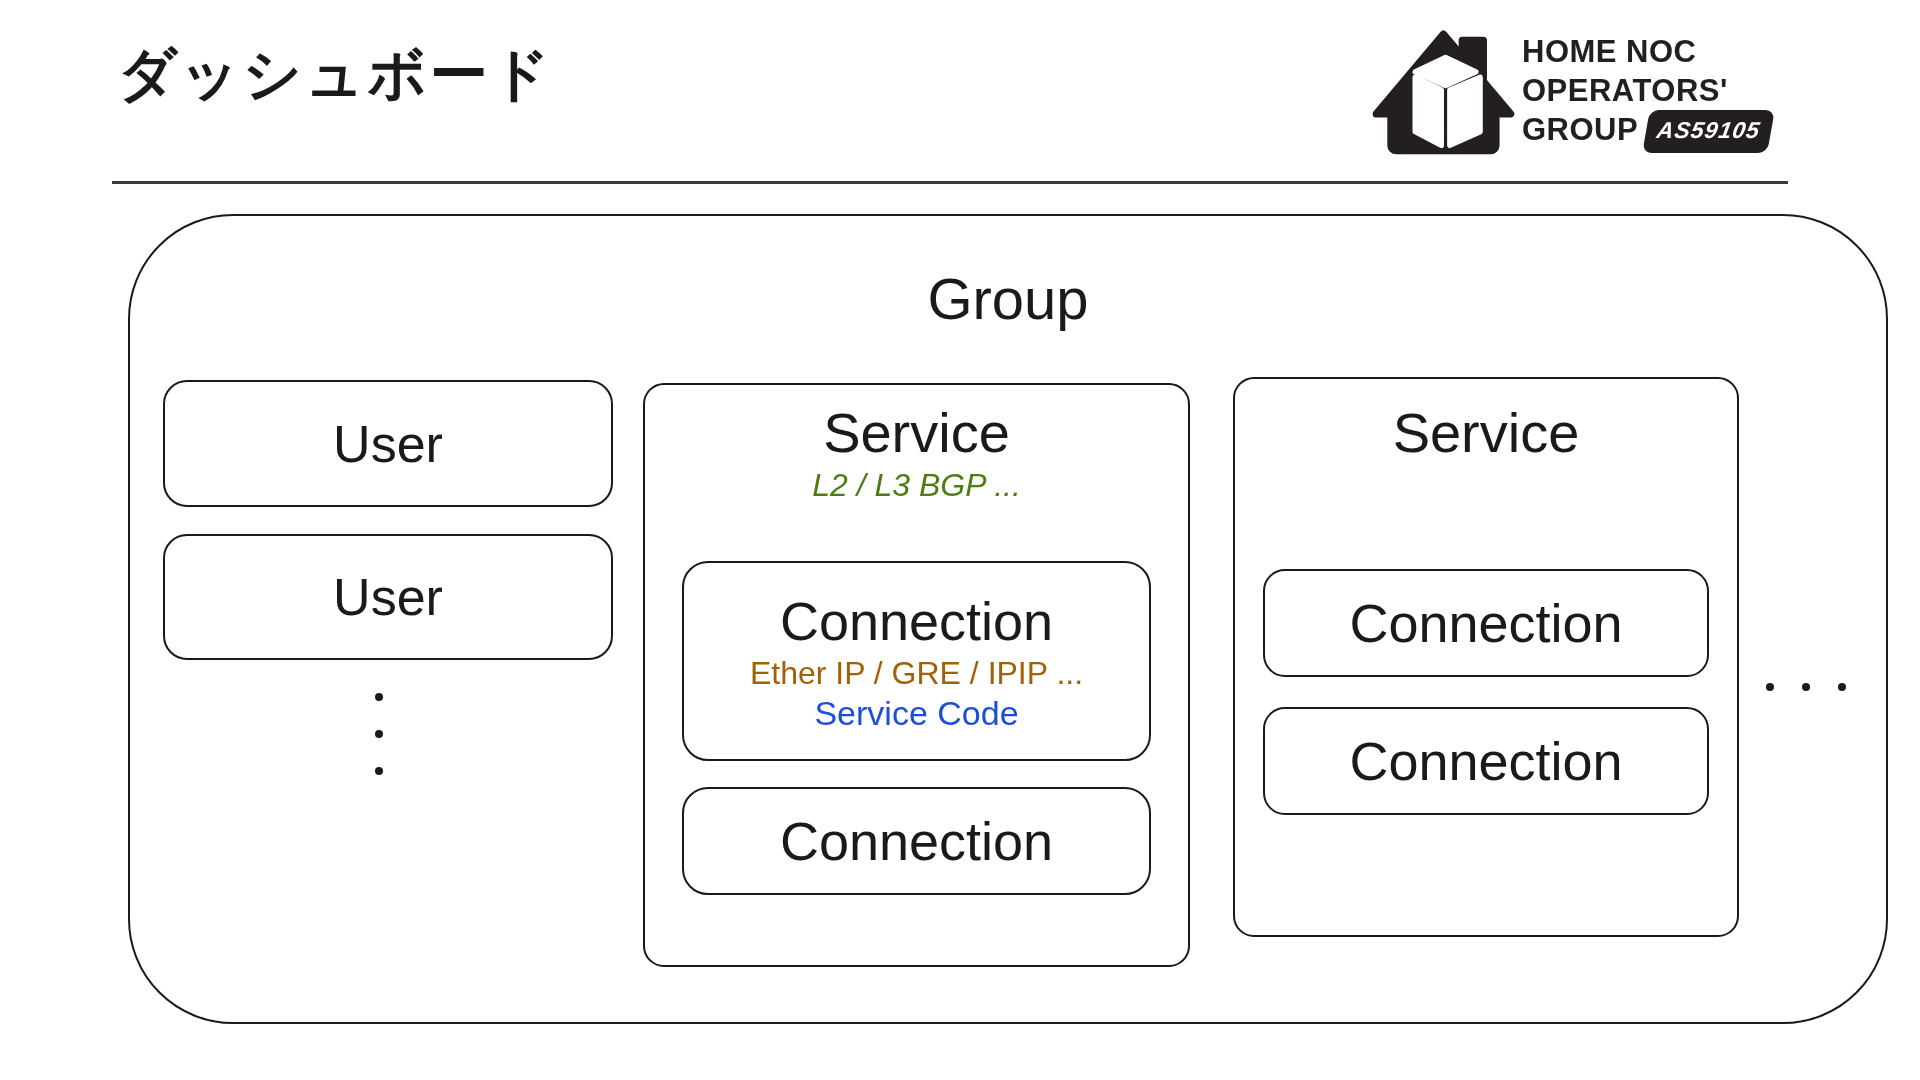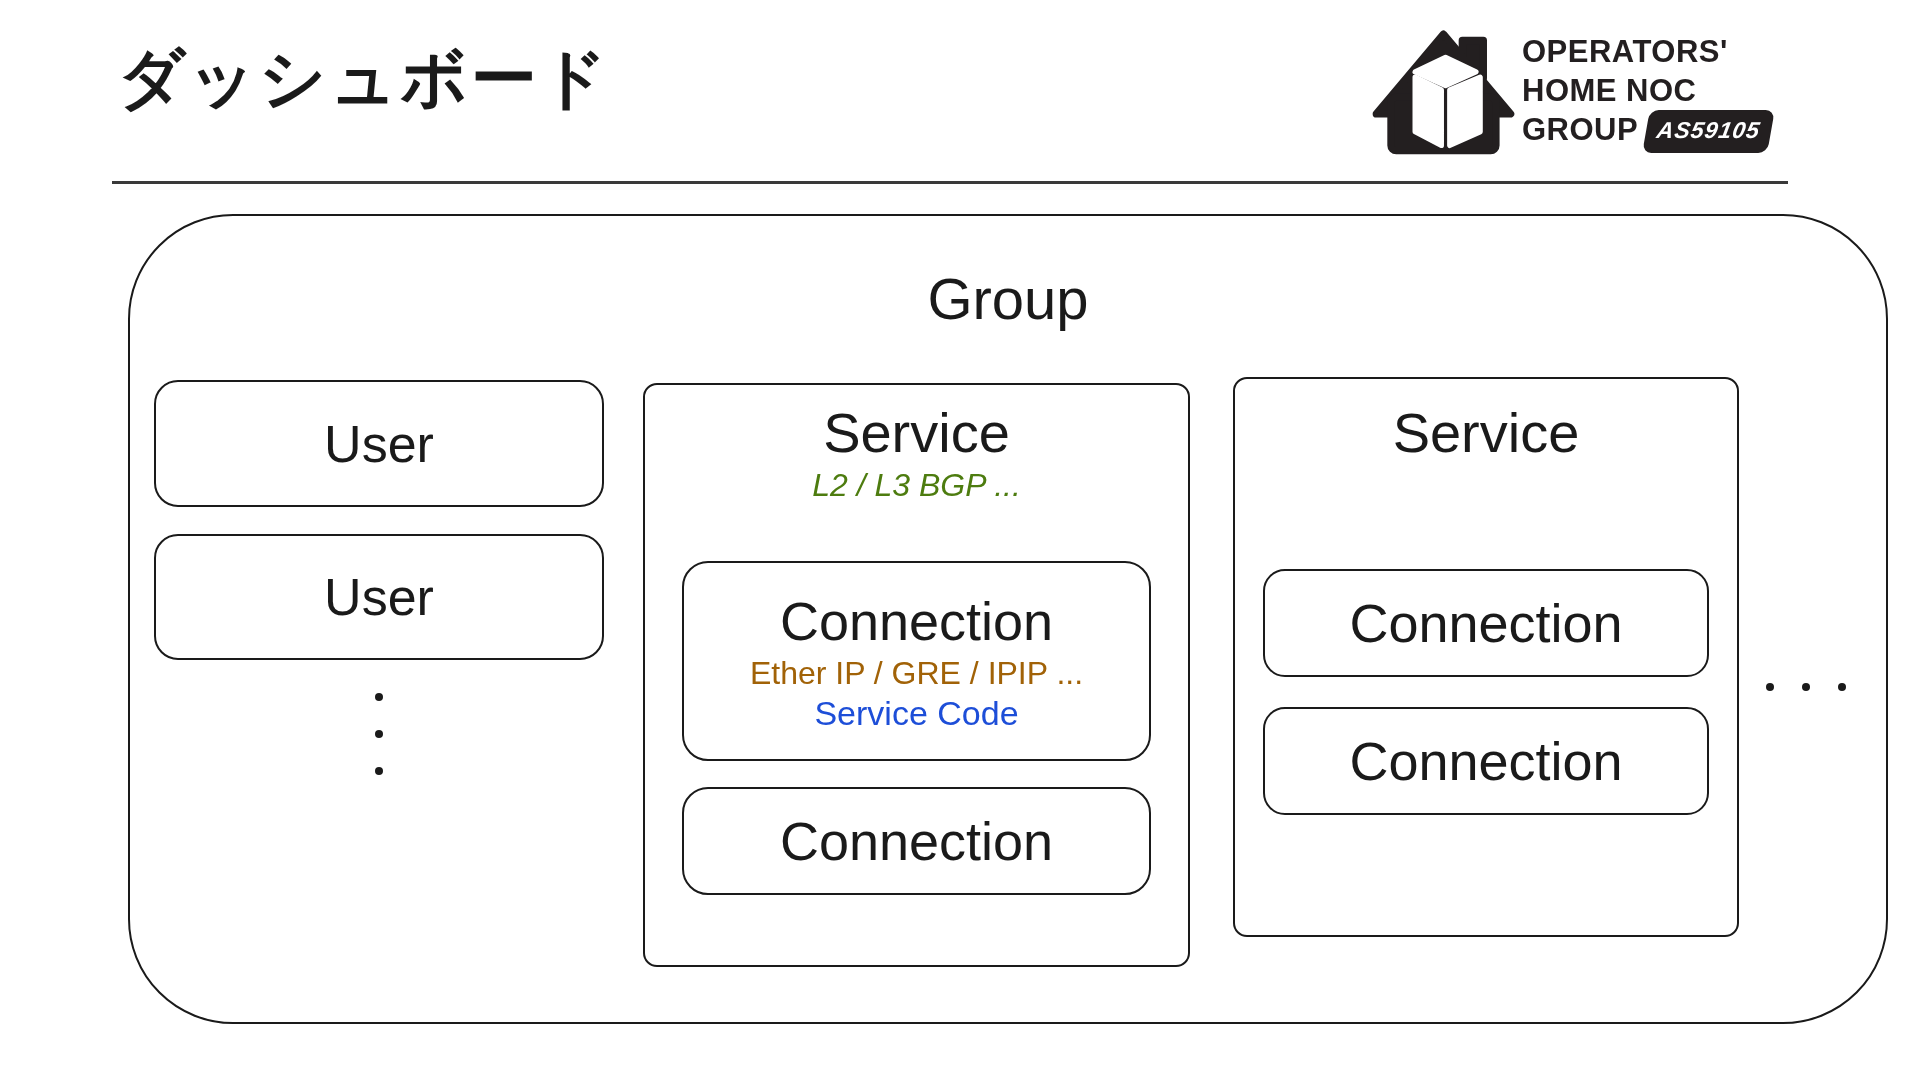--- a/index.html
+++ b/index.html
@@ -5,21 +5,21 @@
   * { margin:0; padding:0; box-sizing:border-box; }
   html,body { background:#ffffff; }
   .canvas {
     position:relative; width:1920px; height:1080px; background:#ffffff;
     font-family:"Liberation Sans", sans-serif; color:#1a1a1a; overflow:hidden;
   }
 
   
   .page-title {
     position:absolute; left:118px; top:42px;
-    font-size:66px; font-weight:900; letter-spacing:3px; color:#1a1a1a;
+    font-size:58px; font-weight:900; letter-spacing:3px; color:#1a1a1a;
     line-height:1.1; white-space:nowrap;text-align:right;
   }
   .title-rule {
     position:absolute; left:112px; top:181px; width:1676px; height:2.5px;
     background:#3a3a3a;
   }
 
   
   .logo { position:absolute; left:1372px; top:20px; width:430px; height:140px; }
   .logo svg { position:absolute; left:0; top:10px; }
@@ -39,42 +39,42 @@
   .group-box {
     position:absolute; left:128px; top:214px; width:1760px; height:810px;
     border:2.5px solid #1a1a1a; border-radius:105px; background:#ffffff;
   }
   .group-label {
     position:absolute; left:0; top:50px; width:100%;
     text-align:center; font-size:58px; line-height:66px; color:#1a1a1a;
   }
 
   .user-box {
-    position:absolute; left:24px; width:450px; height:127px;
+    position:absolute; left:33px; width:450px; height:127px;
     border:2.5px solid #1a1a1a; border-radius:24px; background:#fff;
     display:flex; align-items:center; justify-content:center;
     font-size:52px; color:#1a1a1a;
   }
   .user-1 { top:164px; }
   .user-2 { top:318px; height:126px; }
 
   .v-ellipsis {
     position:absolute; left:245px; top:477px;
     display:flex; flex-direction:column; gap:29px;
   }
   .v-ellipsis i, .h-ellipsis i {
     display:block; width:8px; height:8px; border-radius:50%; background:#1a1a1a;
   }
   .h-ellipsis {
     position:absolute; left:1636px; top:467px;
     display:flex; flex-direction:row; gap:28px;
   }
 
   .service-box {
-    position:absolute; border:2.5px solid #1a1a1a; border-radius:14px;
+    position:absolute; border:2.5px solid #1a1a1a; border-radius:21px;
     background:#fff; text-align:center;
   }
   .service-1 { left:513px; top:167px; width:547px; height:584px; }
   .service-2 { left:1103px; top:161px; width:506px; height:560px; }
   .service-title { margin-top:16px; font-size:56px; line-height:64px; color:#1a1a1a; }
   .service-2 .service-title { margin-top:22px; }
   .service-sub { font-size:32px; line-height:40px; color:#4d7c0f;font-style:italic; }
 
   .conn-box {
     position:absolute; border:2.5px solid #1a1a1a; border-radius:26px; background:#fff;
@@ -104,22 +104,22 @@
         <polygon points="4,80 68,4 132,80"></polygon>
         <rect x="18" y="64" width="100" height="51" rx="5"></rect>
       </g>
       <g fill="#ffffff" stroke="#ffffff" stroke-width="5" stroke-linejoin="round">
         <polygon points="70,26 99,40 70,53 41,40"></polygon>
         <polygon points="41,45 66,57 66,110 41,97"></polygon>
         <polygon points="74,57 103,45 103,97 74,110"></polygon>
       </g>
     </svg>
     <div class="logo-text">
+      <div>HOME NOC</div>
       <div>OPERATORS'</div>
-      <div>HOME NOC</div>
       <div><span>GROUP</span><span class="as-badge">AS59105</span></div>
     </div>
   </div>
 
   <div class="group-box">
     <div class="group-label">Group</div>
 
     <div class="user-box user-1">
       <span>User</span>
     </div>

